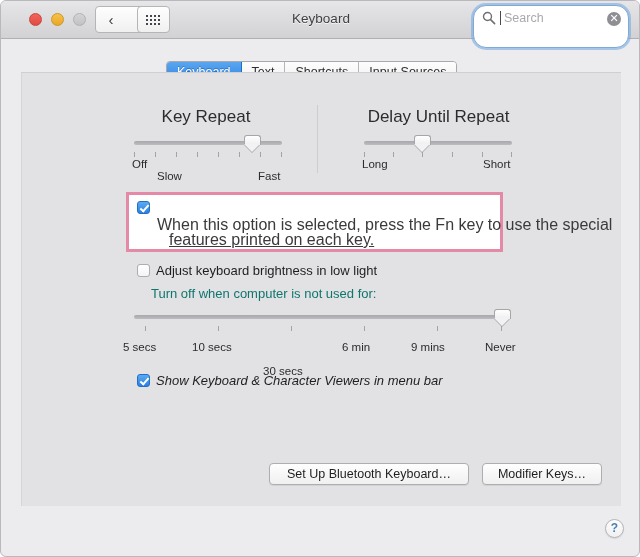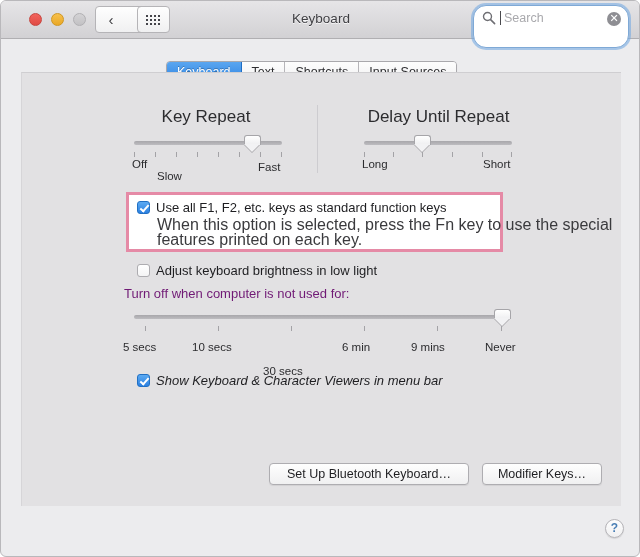--- a/index.html
+++ b/index.html
@@ -282,23 +282,23 @@
     left: 125px; top: 191px;
     width: 377px; height: 60px;
     border: 3px solid #e58aa6;
     background: #ffffff;
     box-sizing: border-box;
   }
 
   
   #turn-off-label {
     position: absolute;
-    left: 123px; top: 285px;
+    left: 150px; top: 285px;
     font-size: 13px;
-    color: #701a75;
+    color: #0f766e;
   }
 
   
   .push-button {
     position: absolute;
     height: 22px;
     background: linear-gradient(to bottom,#fefefe,#f0f0f1);
     border: 1px solid #aeadb1;
     border-radius: 4px;
     box-shadow: 0 1px 1px rgba(0,0,0,.07);
@@ -392,21 +392,21 @@
     <div class="tick" style="left:105px"></div>
     <div class="tick" style="left:126px"></div>
     <div class="tick" style="left:147px"></div>
     <div class="thumb" style="left:118px">
       <div class="cap"></div>
         <div class="point"></div>
     </div>
   </div>
   <div class="slider-label" style="left:131px; top:157px;">Off</div>
   <div class="slider-label" style="left:156px; top:157px;margin-top:12px;">Slow</div>
-  <div class="slider-label" style="left:257px; top:160px;text-align:center;">Fast</div>
+  <div class="slider-label" style="left:257px; top:169px;text-align:center;">Fast</div>
 
   <div id="slider-divider"></div>
 
   <div class="section-title" id="delay-repeat-title">Delay Until Repeat</div>
   <div class="slider" id="delay-repeat-slider" style="left:363px; top:140px; width:148px;">
     <div class="slider-track" style="width:148px;"></div>
     <div class="tick" style="left:0px"></div>
     <div class="tick" style="left:29px"></div>
     <div class="tick" style="left:58px"></div>
     <div class="tick" style="left:88px"></div>
@@ -415,23 +415,22 @@
     <div class="thumb" style="left:58px">
       <div class="cap"></div>
         <div class="point"></div>
     </div>
   </div>
   <div class="slider-label" style="left:361px; top:157px;">Long</div>
   <div class="slider-label" style="left:482px; top:157px;">Short</div>
 
   <div id="highlight-box"></div>
   <div class="checkbox on" style="left:136px; top:200px;"></div>
-  <div class="cb-label" style="left:155px; top:199px;">Use all F1, F2, etc. keys as standard function keys</div>
   <div class="cb-sub" style="left:156px; top:216px;">When this option is selected, press the Fn key to use the special</div>
-  <div class="cb-sub" style="left:156px; top:231px;">features printed on each key.</div>
+  <div class="cb-sub" style="left:168px; top:231px;text-decoration:underline;">features printed on each key.</div>
 
   <div class="checkbox off" style="left:136px; top:263px;"></div>
   <div class="cb-label" style="left:155px; top:262px;">Adjust keyboard brightness in low light</div>
 
   <div id="turn-off-label">Turn off when computer is not used for:</div>
   <div class="slider" id="turn-off-slider" style="left:133px; top:314px; width:368px;">
     <div class="slider-track" style="width:368px;"></div>
     <div class="tick" style="left:11px"></div>
     <div class="tick" style="left:84px"></div>
     <div class="tick" style="left:157px"></div>

